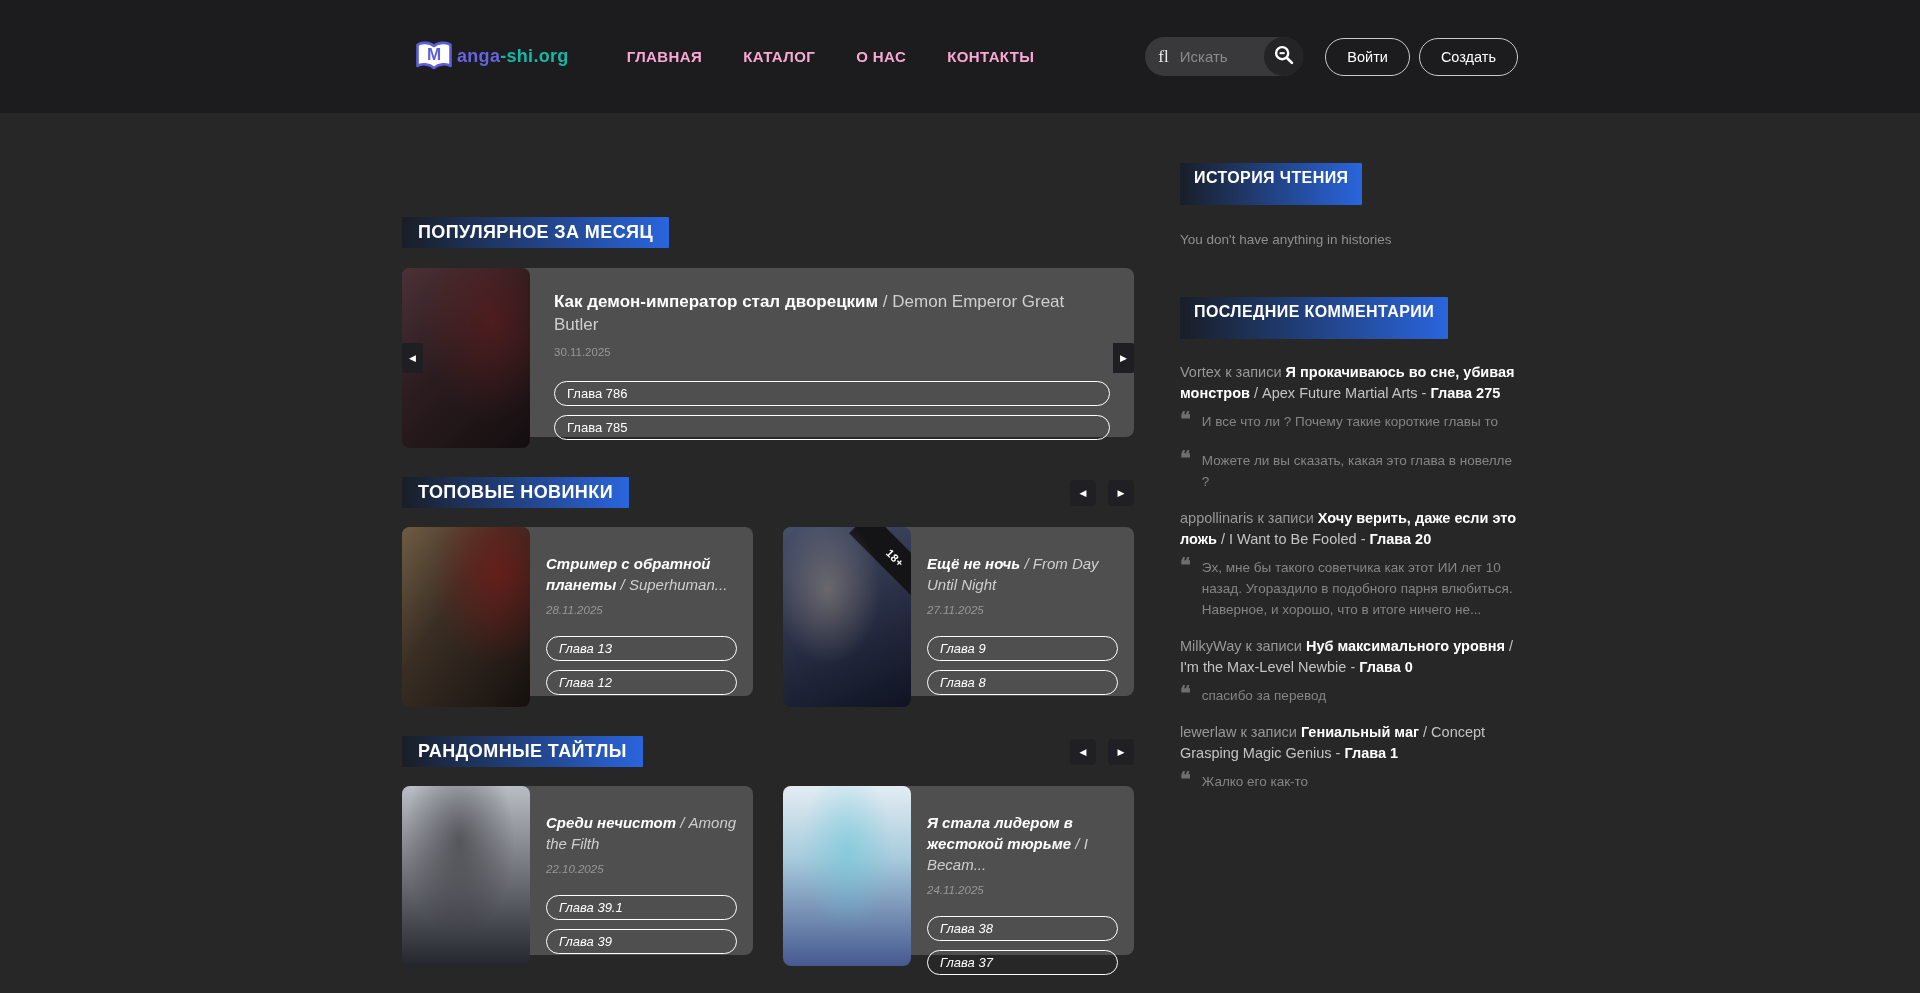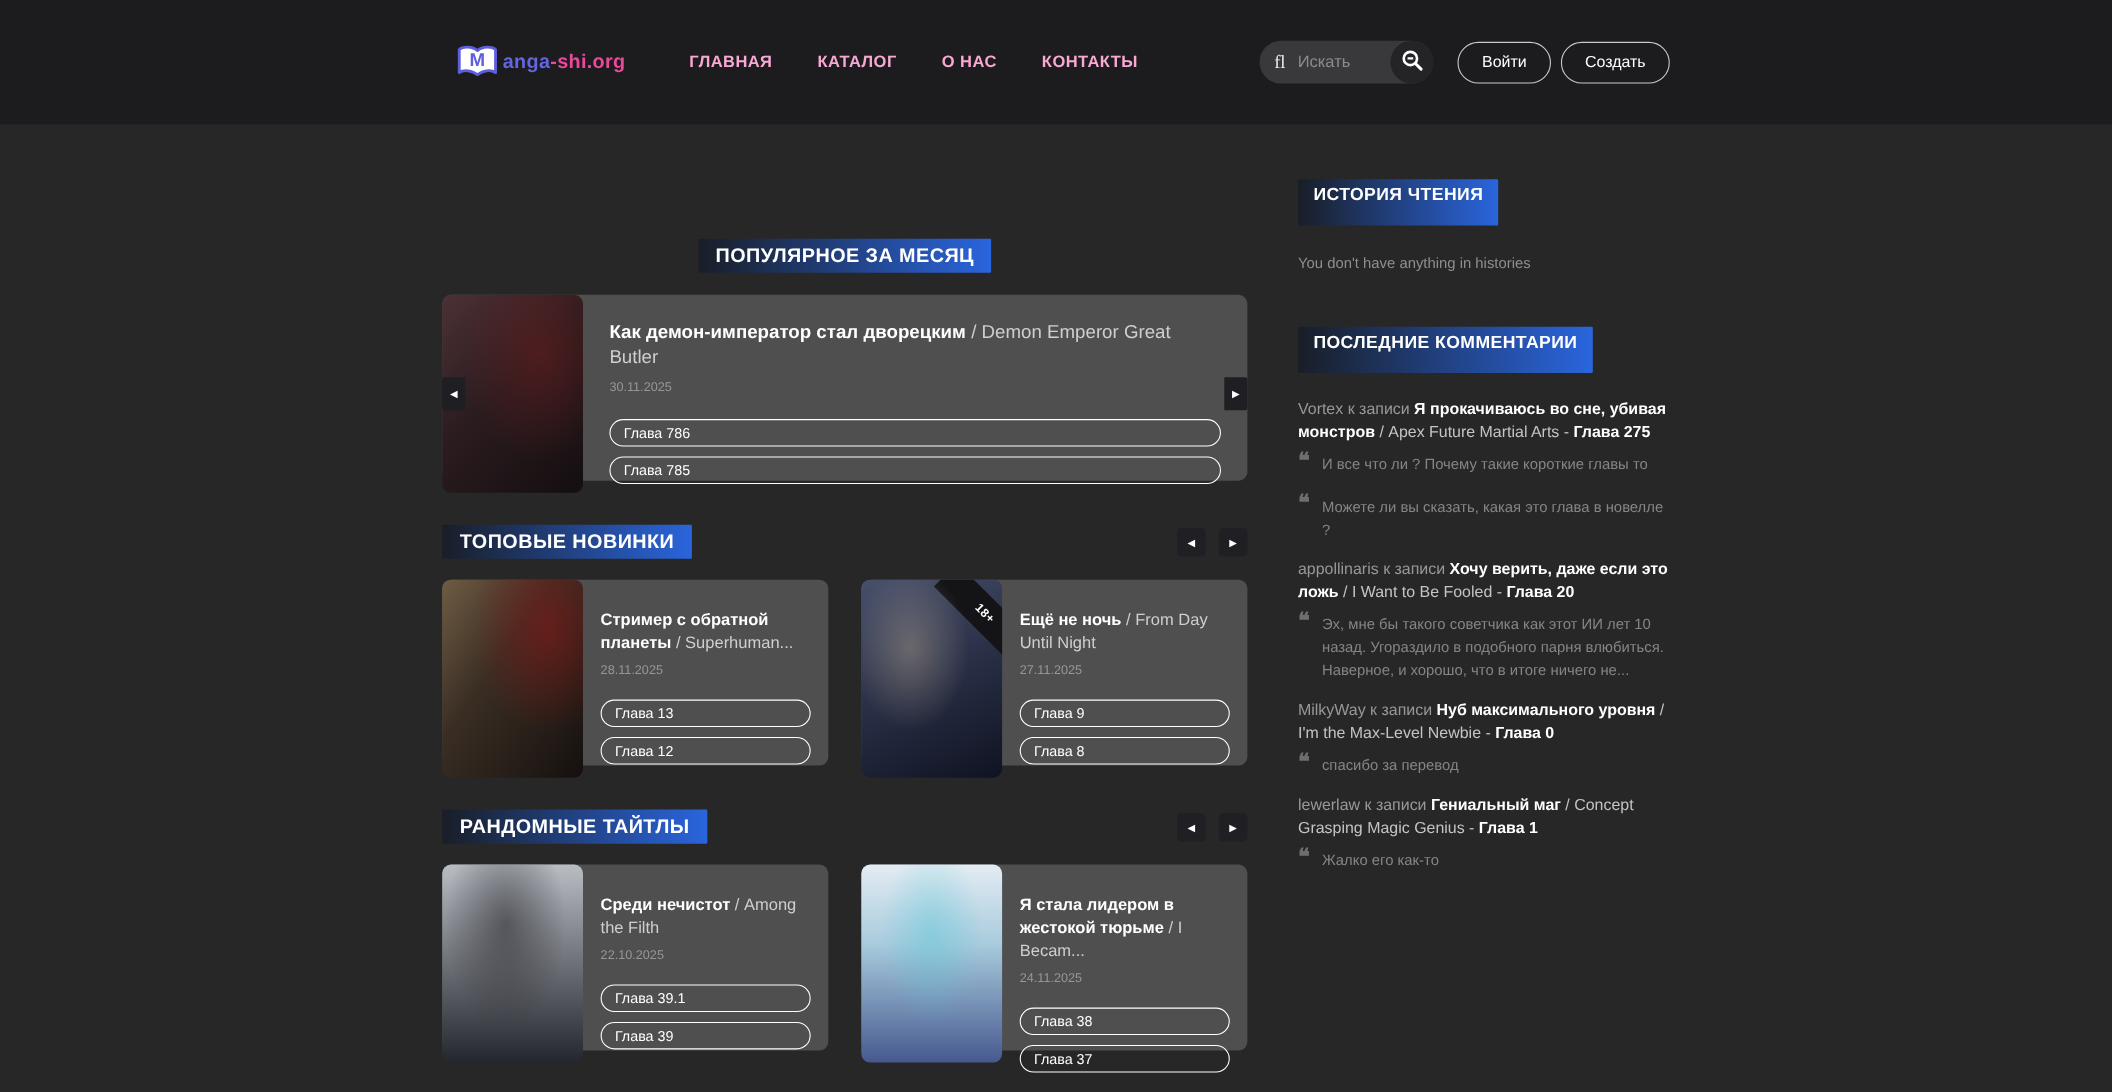--- a/index.html
+++ b/index.html
@@ -12,21 +12,21 @@
   }
 
   
   .site-header { height:113px; background:#1c1c1f; display:flex; align-items:center; }
   .header-inner { width:1116px; margin:0 auto; display:flex; align-items:center; }
   .logo { display:flex; align-items:center; margin-left:12px; cursor:pointer; position:relative; }
   .logo-book { position:relative; width:40px; height:32px; margin-right:3px; }
   .logo-m { position:absolute; left:50%; top:45%; transform:translate(-50%,-50%);
             color:#5d5edb; font-weight:bold; font-size:17px; }
   .logo-text { font-size:18px; font-weight:bold; letter-spacing:.3px; }
-  .logo-accent { color:#6465e0; } .logo-rest { color:#ec4899; }
+  .logo-accent { color:#6465e0; } .logo-rest { color:#14b8a6; }
 
   .main-nav { display:flex; gap:41px; margin-left:58px; }
   .nav-item { color:#f9a8d4; font-size:15px; font-weight:bold; letter-spacing:.4px; cursor:pointer; white-space:nowrap; }
 
   .header-right { margin-left:auto; display:flex; align-items:center; }
   .search-box { width:158px; height:39px; background:#39393c; border-radius:20px;
                 display:flex; align-items:center; padding-left:13px; }
   .search-prefix { color:#e9e9e9; font-size:17px; font-family:"Liberation Serif", serif; }
   .search-input { background:transparent; border:none; outline:none; width:66px;
                   color:#ddd; font-size:15px; margin-left:9px; font-family:inherit; }
@@ -43,41 +43,41 @@
   .main { width:1116px; margin:0 auto; display:flex; gap:46px; padding-top:50px; }
   .left-col { width:732px; flex:none; padding-top:54px; }
   .right-col { flex:1; min-width:0; }
 
   .badge { display:inline-block; background:linear-gradient(90deg,#191e27 0%,#2a65dd 100%);
            color:#fff; font-weight:bold; height:31px; line-height:31px; padding:0 16px;
            font-size:18px; letter-spacing:.4px; border-radius:1px; white-space:nowrap; }
   .right-col .badge { font-size:16px; padding:0 14px; height:42px; line-height:30px; }
 
   .section-head { display:flex; align-items:center; justify-content:space-between; margin-bottom:19px; }
-  .popular-head { margin-bottom:20px;justify-content:center; }
+  .popular-head { margin-bottom:20px; }
   .slider-nav { display:flex; gap:12px; }
   .nav-btn { width:26px; height:26px; background:#202024; border:none; border-radius:4px;
              color:#fff; font-size:9px; display:flex; align-items:center; justify-content:center;
              cursor:pointer; padding:0; }
 
   .section { margin-bottom:40px; }
 
   
   .big-slider { position:relative; }
   .edge-btn { position:absolute; top:75px; width:21px; height:30px; background:#1f1f23;
               border:none; color:#fff; font-size:9px; display:flex; align-items:center;
               justify-content:center; cursor:pointer; z-index:2; padding:0; }
   .edge-prev { left:0; border-radius:2px 0 0 2px; }
   .edge-next { right:0; border-radius:0 2px 2px 0; }
 
   .card { background:#4f4f4f; border-radius:8px; display:flex; height:169px; }
   .cover { width:128px; height:180px; flex:none; border-radius:8px; position:relative;
            overflow:hidden; cursor:pointer; }
   .card-body { flex:1; min-width:0; padding:23px 24px 0; }
-  .card.small .card-body { padding:26px 16px 0; }
+  .card.small .card-body { padding:26px 16px 0;font-style:italic; }
 
   .card-title { margin:0; font-size:17px; color:#fff; font-weight:bold; line-height:1.35; cursor:pointer; }
   .card.small .card-title { font-size:15px; line-height:1.4; }
   .t-sep, .t-en { color:#cfcfcf; font-weight:normal; }
   .card-date { color:#979797; font-size:11.5px; margin-top:9px; }
   .chapters { margin-top:23px; }
   .card.small .chapters { margin-top:20px; }
   .pill { display:flex; align-items:center; height:25px; border:1px solid #ffffff;
           border-radius:13px; color:#fff; font-size:13px; padding:0 12px; margin-bottom:9px;
           cursor:pointer; }

